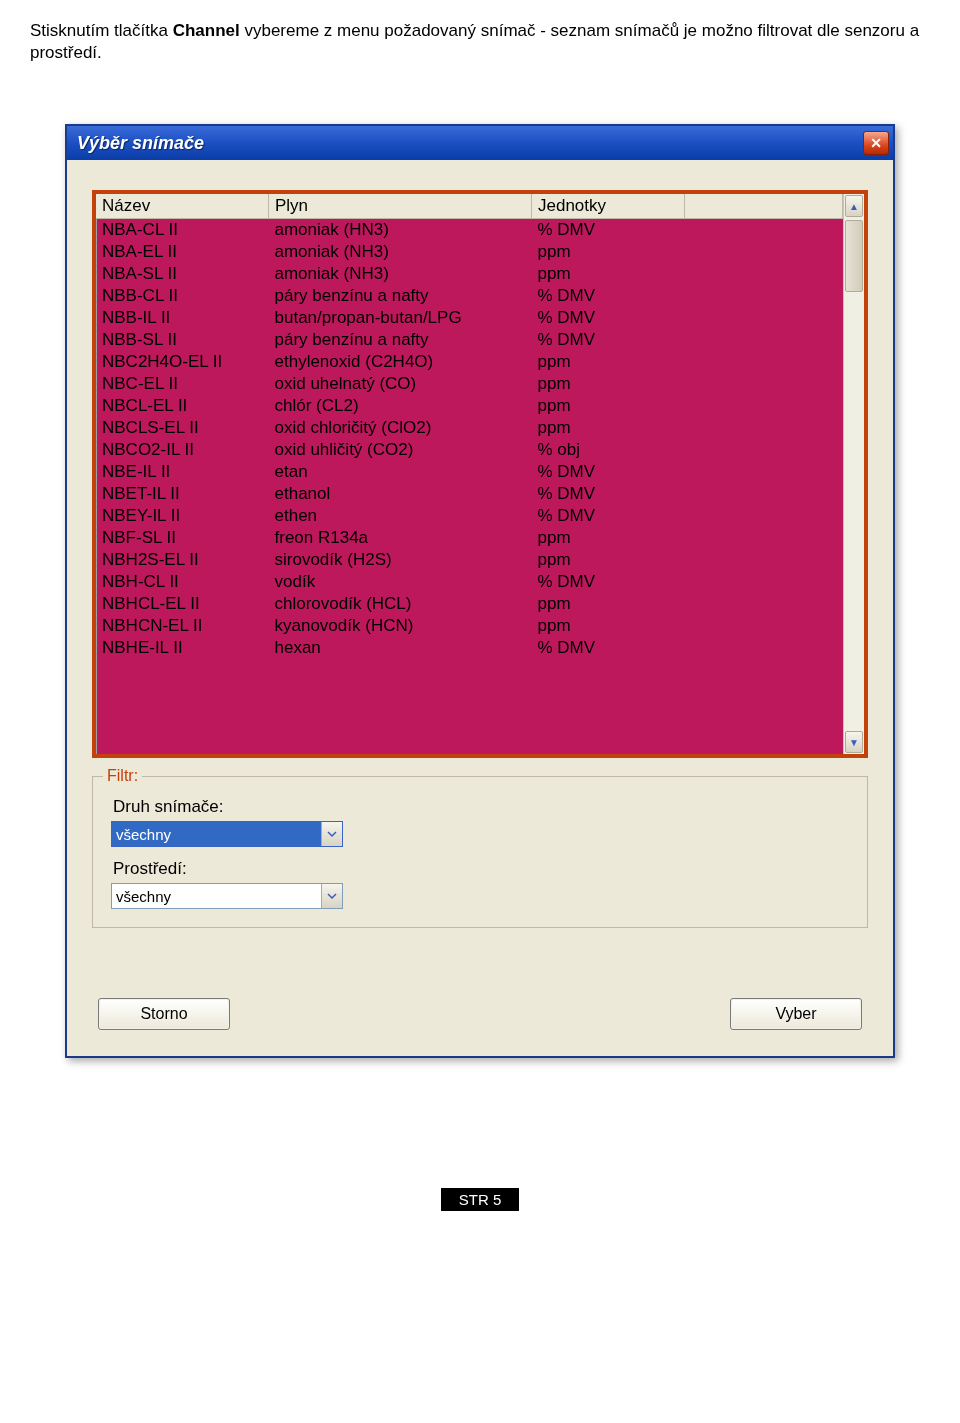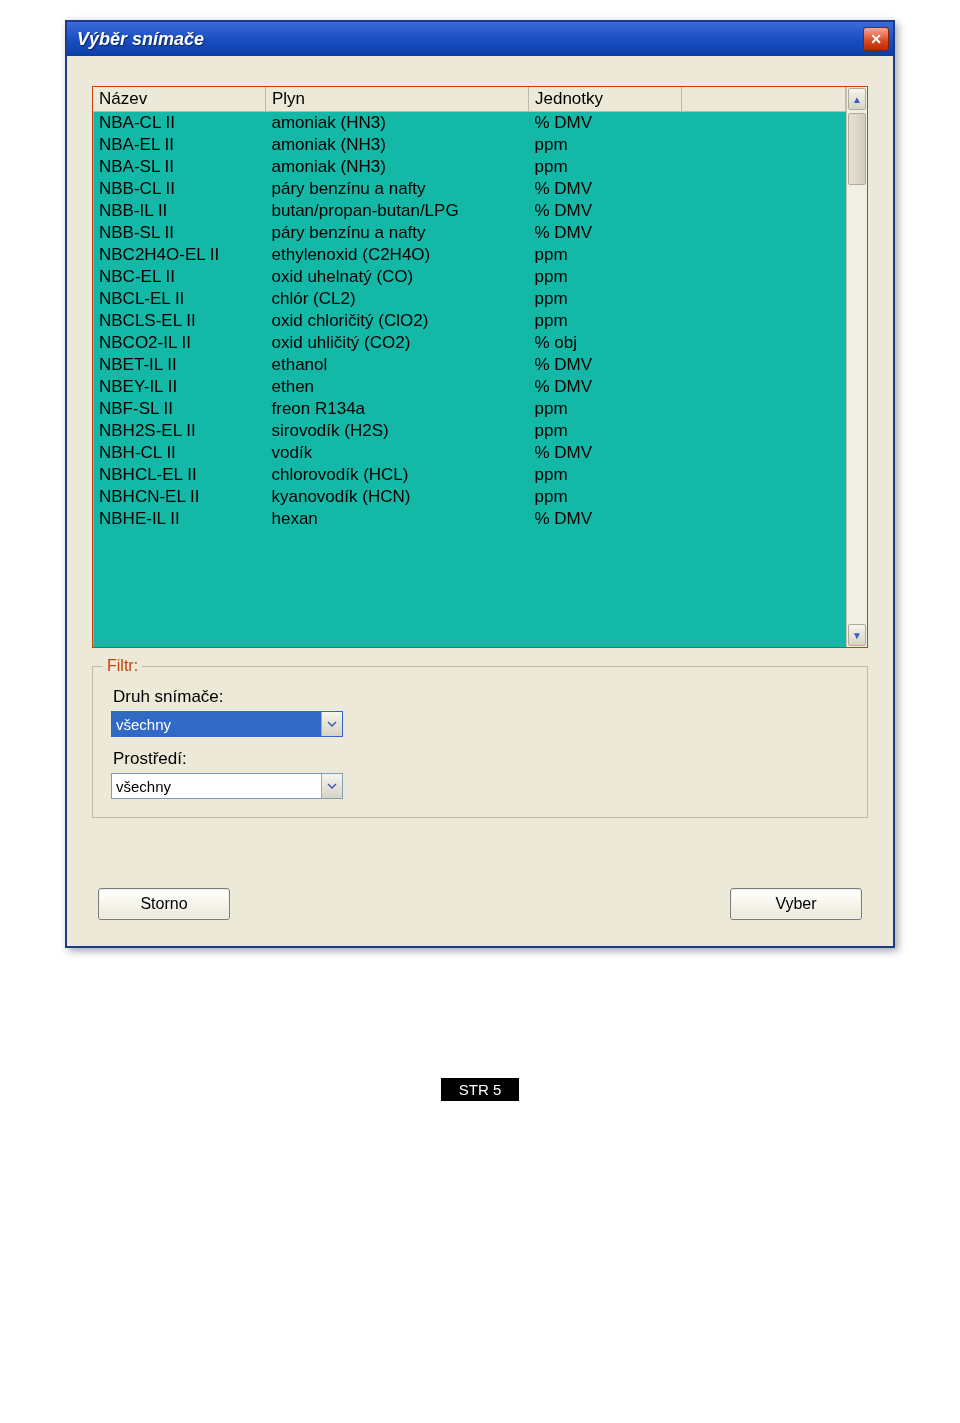--- a/index.html
+++ b/index.html
@@ -58,22 +58,22 @@
     align-items: center;
     justify-content: center;
     line-height: 1;
   }
   .dialog-body {
     background: #ece9d8;
     padding: 30px 25px 20px 25px;
   }
 
   .list-panel {
-    background: #14b8a6;
-    border: 1px solid #c2410c;
+    background: #be185d;
+    border: 4px solid #c2410c;
     box-shadow: inset 1px 1px 0 #a0a0a0;
     height: 560px;
     position: relative;
     display: flex;
   }
   .list-content {
     flex: 1 1 auto;
     overflow: hidden;
   }
   table.sensor-table {
@@ -202,20 +202,23 @@
     background:#000; color:#fff;
     font-size:15px;
     padding: 3px 18px;
   }
 </style>
 </head>
 <body>
 
 <div class="page">
 
+  <div class="intro">
+    <span>Stisknutím tlačítka </span><span class="bold">Channel</span><span> vybereme z menu požadovaný snímač - seznam snímačů je možno filtrovat dle senzoru a prostředí.</span>
+  </div>
 
   <div class="dialog-wrap">
     <div class="dialog">
 
       <div class="titlebar">
         <span class="titlebar-title">Výběr snímače</span>
         <div class="close-btn">
           <span>✕</span>
         </div>
       </div>
@@ -291,20 +294,26 @@
                   <tr>
                     <td>NBCLS-EL II</td>
                     <td>oxid chloričitý (ClO2)</td>
                     <td>ppm</td>
                     <td></td>
                   </tr>
                   <tr>
                     <td>NBCO2-IL II</td>
                     <td>oxid uhličitý (CO2)</td>
                     <td>% obj</td>
+                    <td></td>
+                  </tr>
+                  <tr>
+                    <td>NBE-IL II</td>
+                    <td>etan</td>
+                    <td>% DMV</td>
                     <td></td>
                   </tr>
                   <tr>
                     <td>NBET-IL II</td>
                     <td>ethanol</td>
                     <td>% DMV</td>
                     <td></td>
                   </tr>
                   <tr>
                     <td>NBEY-IL II</td>

